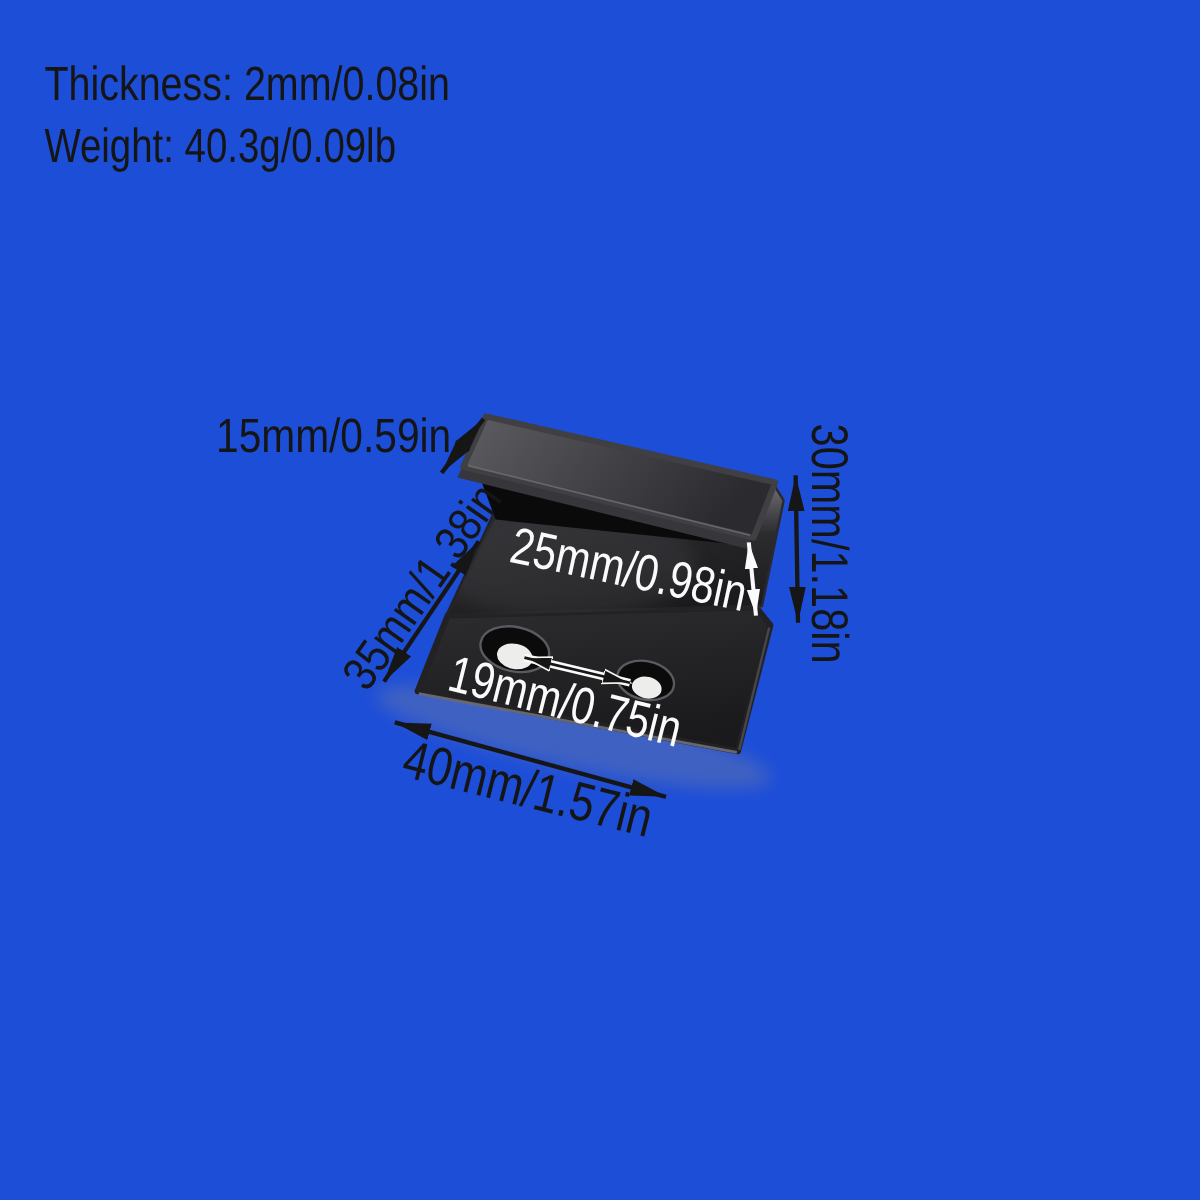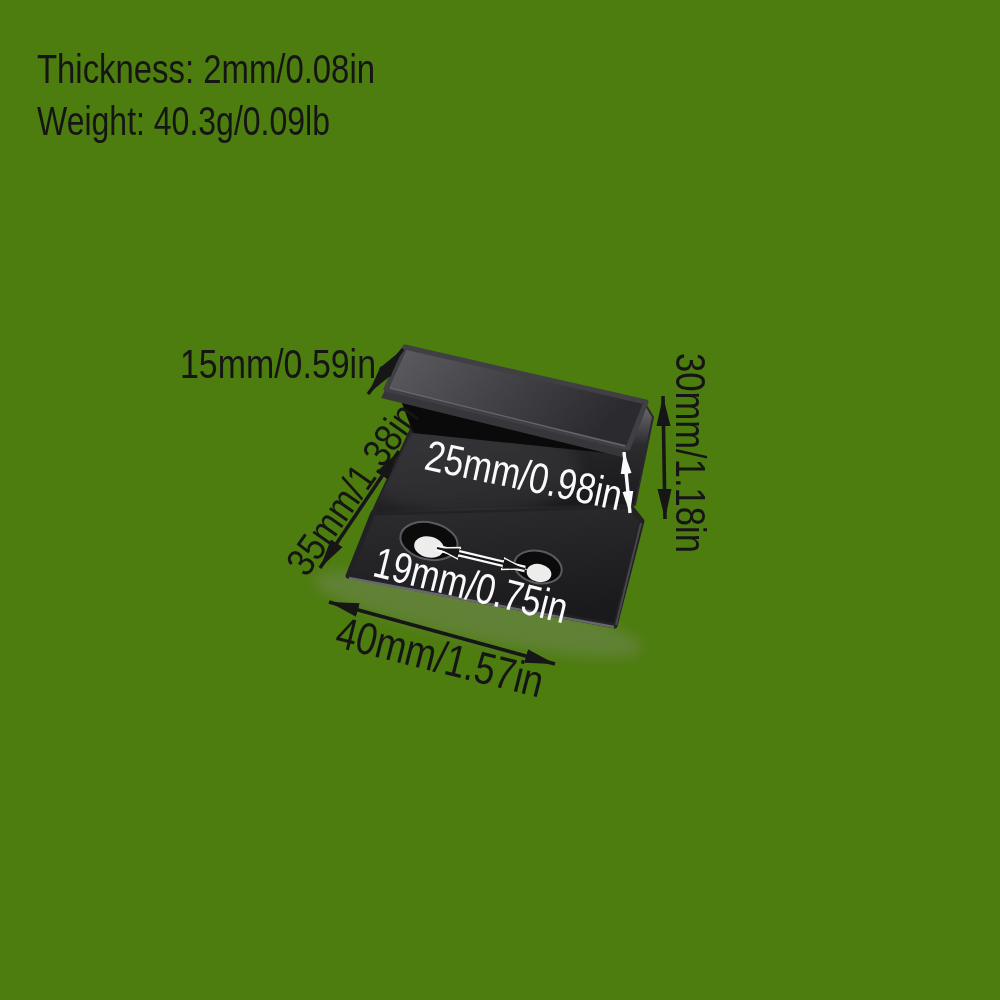--- a/index.html
+++ b/index.html
@@ -8,21 +8,21 @@
     background: #ffffff;
     width: 1000px;
     height: 1000px;
     overflow: hidden;
     font-family: "Liberation Sans", "DejaVu Sans", sans-serif;
   }
   .stage {
     position: relative;
     width: 1000px;
     height: 1000px;
-    background: #4d7c0f;
+    background: #1d4ed8;
   }
   svg { display: block; }
   text {
     font-family: "Liberation Sans", "DejaVu Sans", sans-serif;
     fill: #151515;
   }
   .spec-text  { font-size: 40px; }
   .dim-black  { font-size: 40px; }
   .dim-white  { fill: #fafafa; }
 </style>

